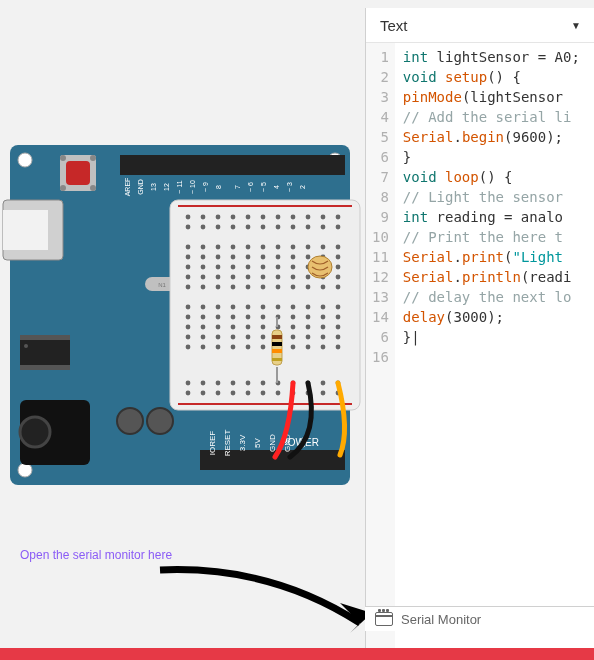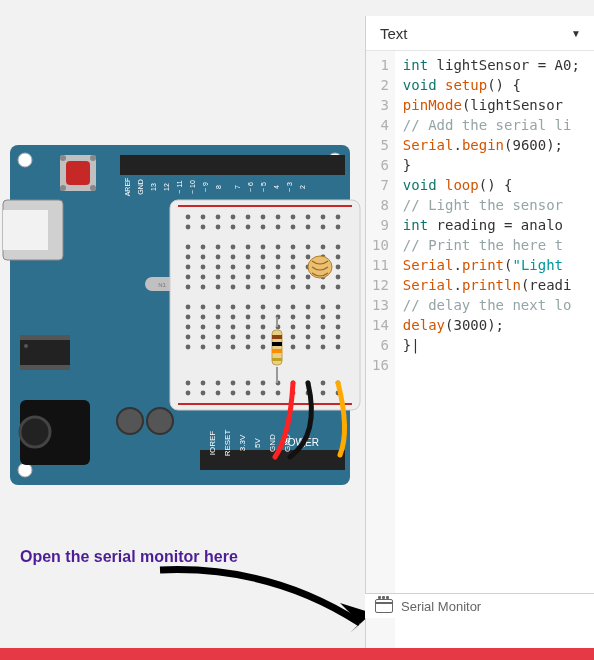--- a/index.html
+++ b/index.html
@@ -1,36 +1,36 @@
 <!DOCTYPE html>
 <html><head>
 <meta charset="utf-8">
 <style>
   html,body{margin:0;padding:0;width:594px;height:660px;background:#f2f2f2;font-family:Arial,Helvetica,sans-serif;overflow:hidden;position:relative}
   .canvas-area{position:absolute;left:0;top:0;width:365px;height:660px}
-  .code-panel{position:absolute;left:365px;top:16px;width:229px;height:641px;background:#fff;border-left:1px solid #d0d0d0;display:flex;flex-direction:column}
+  .code-panel{position:absolute;left:365px;top:8px;width:229px;height:641px;background:#fff;border-left:1px solid #d0d0d0;display:flex;flex-direction:column}
   .mode-row{height:34px;display:flex;align-items:center;padding:0 10px;border-bottom:1px solid #e5e5e5}
   .mode-select{flex:1;display:flex;align-items:center;justify-content:space-between;font-size:15px;color:#333;padding:2px 4px;cursor:pointer}
   .mode-select .caret{font-size:10px}
   .editor{flex:1;display:flex;font-family:Menlo,Consolas,monospace;font-size:14px;line-height:20px;overflow:hidden;white-space:nowrap}
   .gutter{background:#f7f7f7;color:#b0b0b0;text-align:right;padding:4px 6px 0 6px;user-select:none}
   .gutter div{height:20px}
   .code{padding:4px 0 0 8px;color:#333}
   .code div{height:20px}
   .ty{color:#0f766e}
   .fn{color:#d35400}
   .cm{color:#95a5a6}
   .st{color:#00979c}
   .nu{color:#333}
-  .serial-bar{position:absolute;left:365px;right:0;top:593px;height:24px;background:#fff;border-top:1px solid #d0d0d0;display:flex;align-items:center;gap:8px;padding:0 10px;font-size:13px;color:#666;cursor:pointer}
+  .serial-bar{position:absolute;left:365px;right:0;top:606px;height:24px;background:#fff;border-top:1px solid #d0d0d0;display:flex;align-items:center;gap:8px;padding:0 10px;font-size:13px;color:#666;cursor:pointer}
   .serial-icon{width:16px;height:12px;border:1.5px solid #666;border-radius:2px;position:relative}
   .serial-icon::before{content:"";position:absolute;top:2px;left:0;right:0;height:1.5px;background:#666}
   .serial-icon::after{content:"";position:absolute;top:-4px;left:2px;width:3px;height:3px;background:#666;border-radius:1px;box-shadow:4px 0 #666,8px 0 #666}
   .red-bar{position:absolute;left:0;right:0;top:648px;height:12px;background:#e63946}
-  .annotation{position:absolute;left:20px;top:548px;font-weight:bold;font-size:16px;color:#4c1d95}
+  .annotation{position:absolute;left:20px;top:548px;font-weight:normal;font-size:12px;color:#8b5cf6}
   
   .arrow{position:absolute;pointer-events:none}
   
   .board-wrap{position:absolute;left:0;top:135px;width:365px;height:380px}
 </style>
 </head>
 <body>
 
 <div class="canvas-area">
   <div class="board-wrap">

